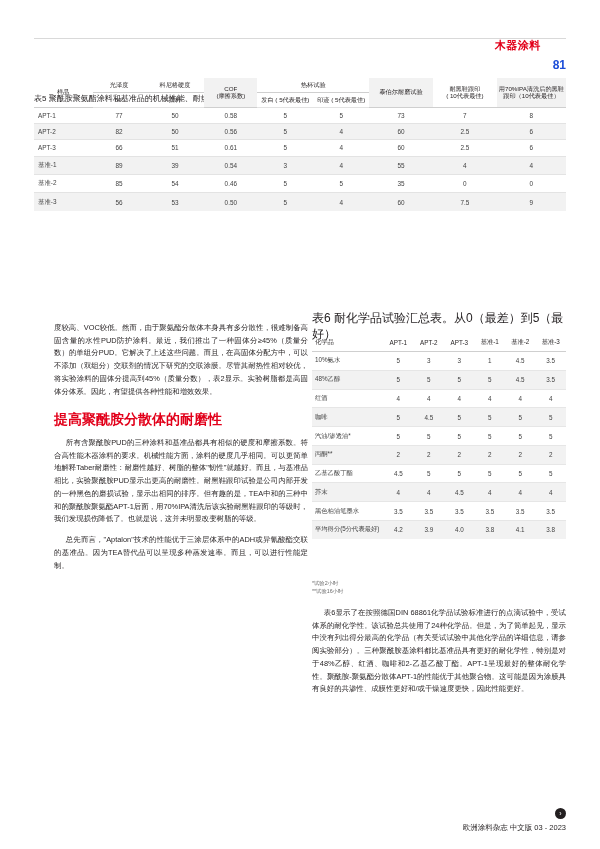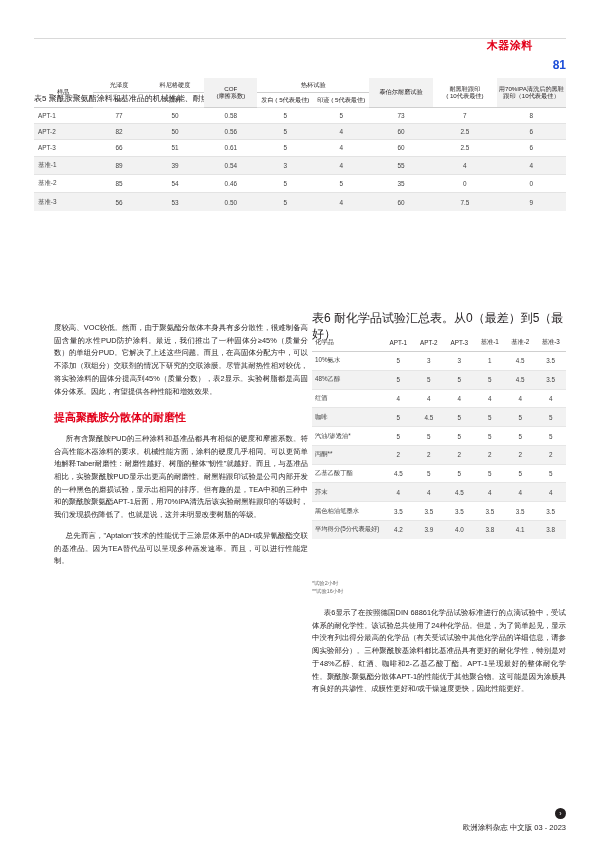--- a/index.html
+++ b/index.html
@@ -7,21 +7,21 @@
     width:600px;height:849px;
     background:#ffffff;
     font-family:"Liberation Sans", sans-serif;
     color:#231f20;
     position:relative;
     overflow:hidden;
   }
   .page{position:relative;width:600px;height:849px;box-sizing:border-box;}
 
   
-  .hdr{position:absolute;top:18px;right:34px;display:flex;align-items:center;gap:20px;}
+  .hdr{position:absolute;top:18px;right:34px;display:flex;align-items:center;gap:12px;}
   .hdr .cat{color:#e2001a;font-weight:bold;font-size:11px;letter-spacing:.5px;}
   .hdr .pg{color:#1d4ed8;font-weight:bold;font-size:12px;margin-top:40px;}
   .hdr-rule{position:absolute;top:38px;left:34px;right:34px;height:1px;background:#d9d9d9;}
 
   
   .ftr{position:absolute;bottom:16px;right:34px;font-size:7.5px;color:#231f20;}
   .ftr-dot{position:absolute;bottom:30px;right:34px;width:11px;height:11px;border-radius:50%;background:#231f20;color:#fff;font-size:7px;line-height:11px;text-align:center;}
 
   
   .t5-cap{position:absolute;top:60px;left:34px;font-size:8px;color:#231f20;margin-top:33px;}
@@ -51,21 +51,21 @@
   .t6 td.lead{text-align:left;padding-left:3px;}
   .t6 tr.alt td{background:#f2f2f2;}
   .t6-note{position:absolute;top:580px;left:312px;font-size:5.3px;color:#6a6a6a;line-height:1.5;}
 
   
   .col{position:absolute;font-size:7.4px;line-height:1.72;color:#231f20;text-align:justify;}
   .colL{left:34px;width:254px;top:322px;margin-left:20px;}
   .colR{left:312px;width:254px;top:607px;}
   .col p{margin:0 0 8px 0;text-indent:1.6em;}
   .col p.noind{text-indent:0;}
-  h3.sub{color:#e2001a;font-weight:bold;font-size:11px;margin:12px 0 7px 0;line-height:1.4;}
+  h3.sub{color:#e2001a;font-weight:bold;font-size:14px;margin:12px 0 7px 0;line-height:1.4;}
   .colL h3.sub:first-child{margin-top:0;}
 </style>
 </head>
 <body>
 
 <div class="page">
 
   <div class="hdr">
     <span class="cat">木器涂料</span>
     <span class="pg">81</span>

